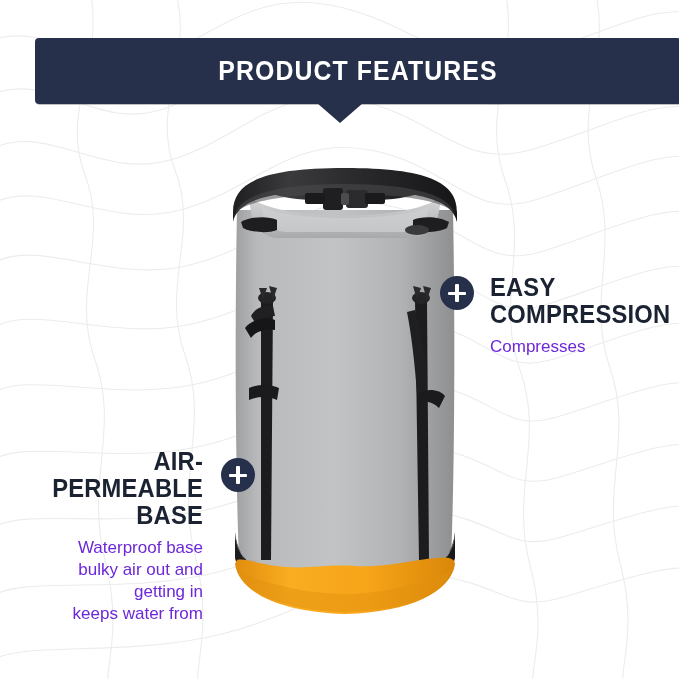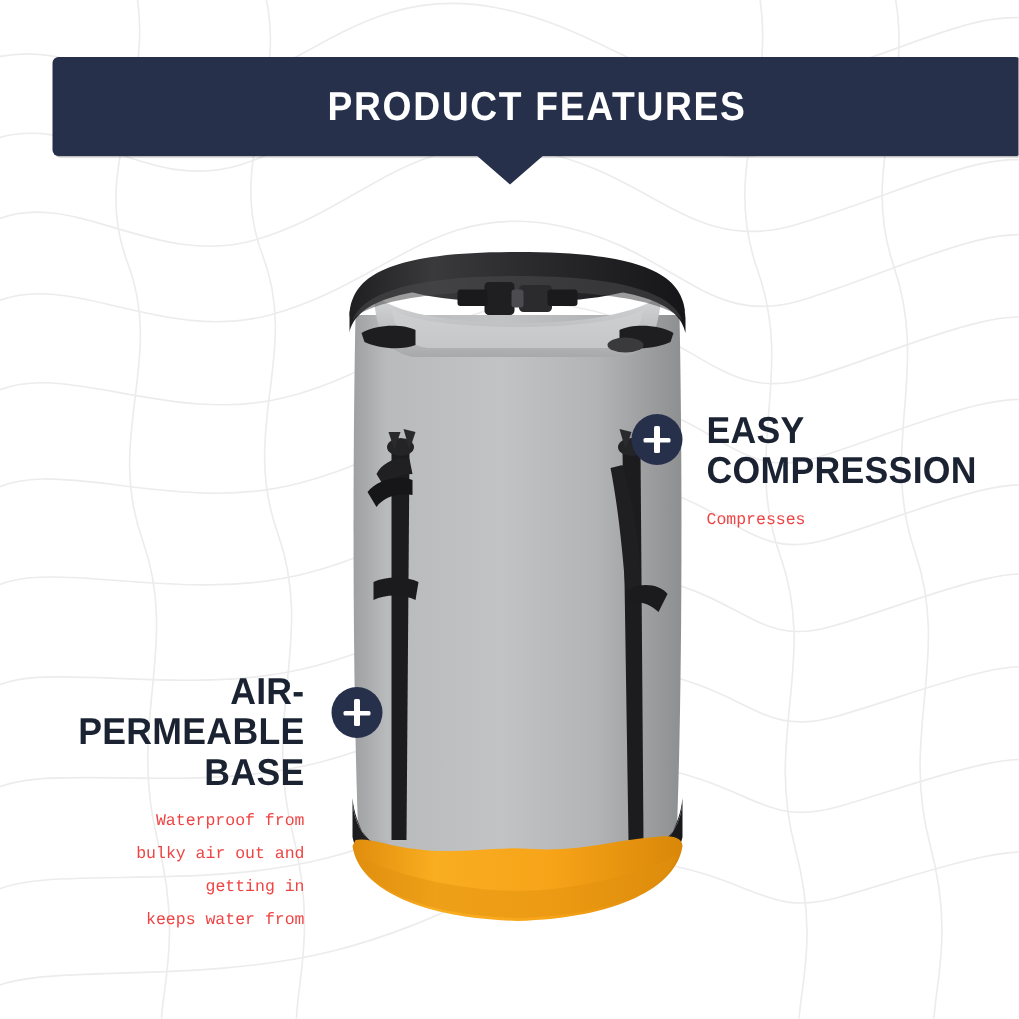--- a/index.html
+++ b/index.html
@@ -71,21 +71,21 @@
     height: 470px;
     z-index: 2;
   }
 
   
   .feature {
     position: absolute;
     z-index: 4;
   }
   #feature-easy-compression {
-    left: 421px;
+    left: 440px;
     top: 274px;
     width: 240px;
   }
   #feature-air-permeable-base {
     left: 10px;
     top: 448px;
     width: 245px;
   }
 
   .badge {
@@ -121,24 +121,24 @@
   .feature-heading {
     font-family: "Liberation Sans Narrow", "Liberation Sans", sans-serif;
     font-weight: bold;
     font-size: 25px;
     line-height: 27px;
     color: #1b2333;
     letter-spacing: 0.2px;
     transform: scaleX(0.95);
   }
   .feature-sub {
-    font-family: Liberation Mono, monospace;
-    font-size: 11px;
+    font-family: Liberation Sans, sans-serif;
+    font-size: 17px;
     line-height: 22px;
-    color: #ef4444;
+    color: #6d28d9;
     margin-top: 8px;
     font-weight: 400;
   }
 
   #feature-easy-compression .feature-heading,
   #feature-easy-compression .feature-sub {
     margin-left: 50px;
     text-align: left;
     transform-origin: left center;
   }
@@ -296,18 +296,18 @@
 <div class="feature" id="feature-air-permeable-base">
   <div class="badge">
     <div class="plus-h"></div>
     <div class="plus-v"></div>
   </div>
   <div class="feature-heading">
     <div>AIR-PERMEABLE</div>
     <div>BASE</div>
   </div>
   <div class="feature-sub">
-    <div>Waterproof from</div>
+    <div>Waterproof base</div>
     <div>bulky air out and</div>
     <div>getting in</div>
     <div>keeps water from</div>
   </div>
 </div>
 
 </body></html>

